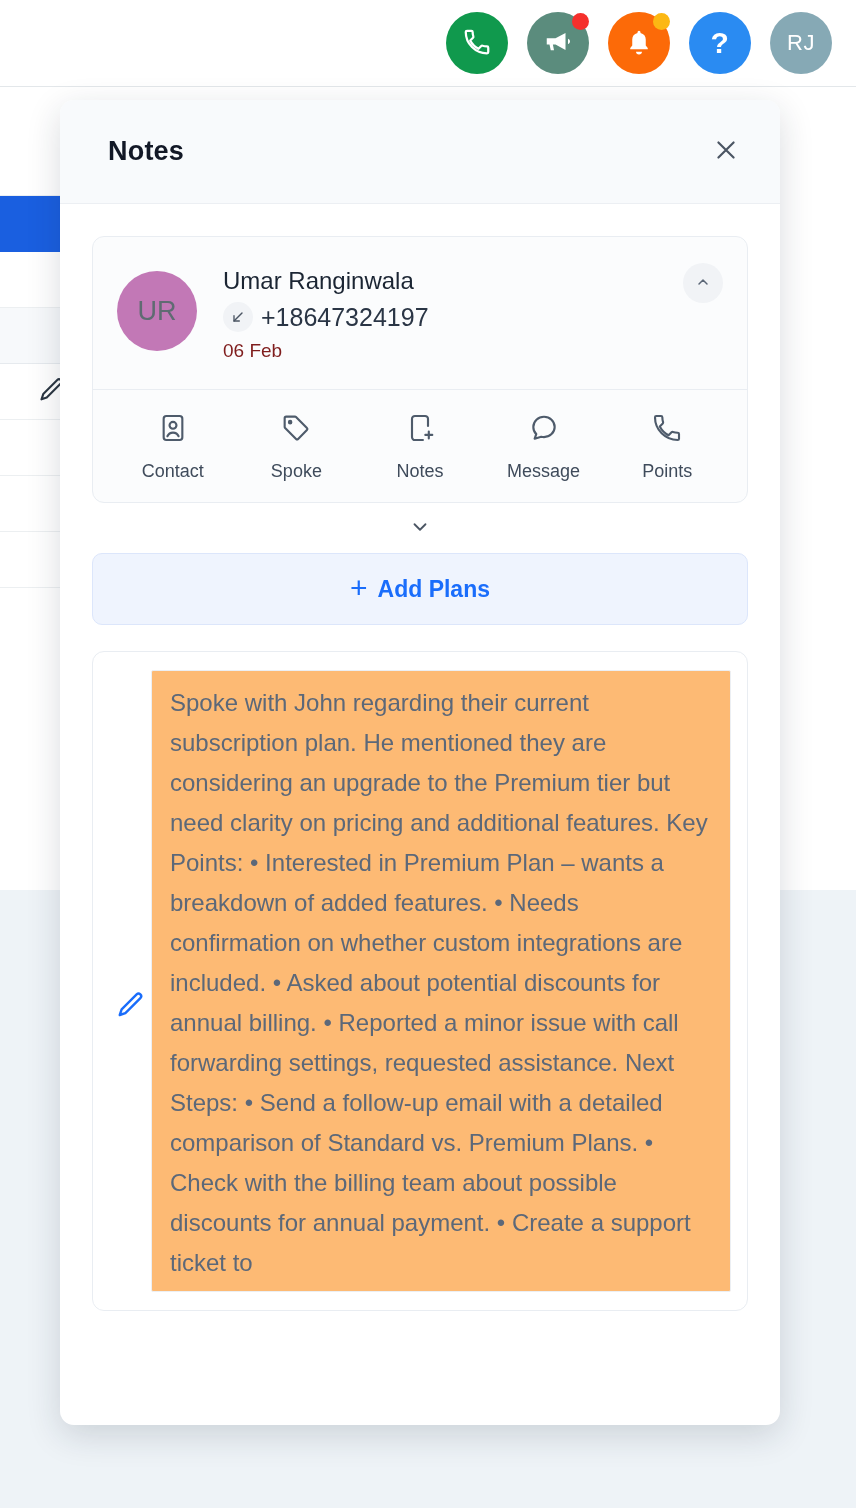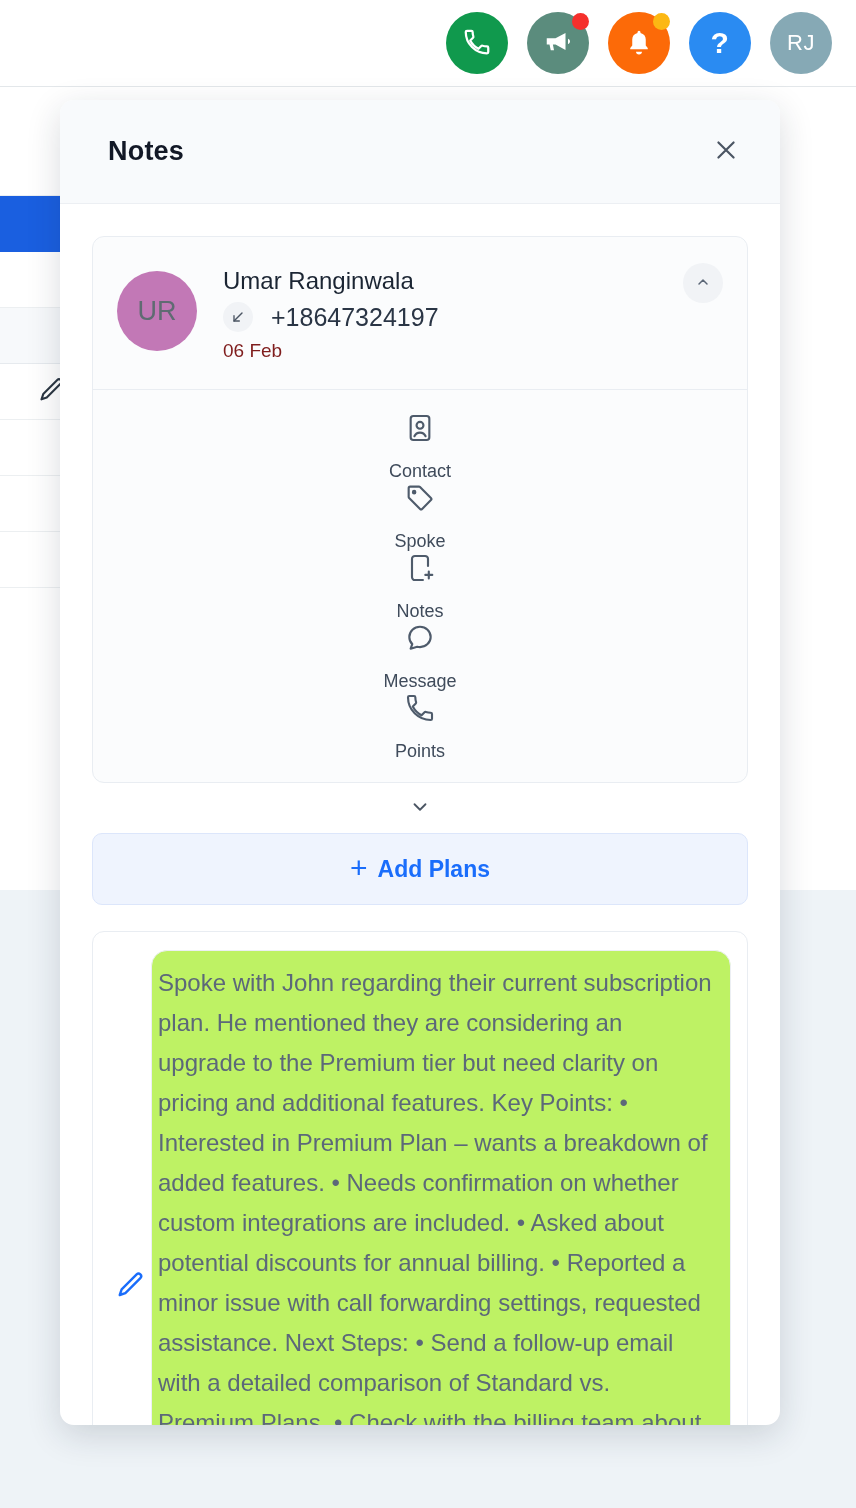--- a/index.html
+++ b/index.html
@@ -204,21 +204,21 @@
   #contact-name {
     font-size: 24px;
     font-weight: normal;
     color: #1b2533;
     line-height: 1.3;
   }
 
   #contact-phone-row {
     display: flex;
     align-items: center;
-    gap: 18px;
+    gap: 8px;
     margin-top: 6px;
   }
 
   #call-dir-badge {
     width: 30px;
     height: 30px;
     border-radius: 50%;
     background: #f1f3f6;
     display: flex;
     align-items: center;
@@ -251,21 +251,20 @@
     display: flex;
     align-items: center;
     justify-content: center;
     color: #5b6676;
   }
 
   #contact-actions {
     border-top: 1px solid #e9edf2;
     display: flex;
     padding: 22px 18px 20px 18px;
-    flex-direction: column;
   }
 
   .action-item {
     flex: 1 1 0;
     display: flex;
     flex-direction: column;
     align-items: center;
     gap: 14px;
     cursor: pointer;
     color: #4e5b6b;
@@ -340,24 +339,24 @@
     align-items: center;
     justify-content: center;
     color: #1a6dfb;
     margin-top: 320px;
     cursor: pointer;
   }
 
   #note-text-box {
     flex: 1 1 auto;
     align-self: stretch;
-    background: #bef264;
+    background: #fdba74;
     border: 1px solid #eceff3;
-    border-radius: 16px;
-    padding: 12px 18px 0 6px;
+    border-radius: 2px;
+    padding: 12px 18px 0 18px;
     overflow: hidden;
   }
 
   #note-text {
     font-size: 24px;
     line-height: 40px;
     color: #5c6879;
     word-wrap: break-word;
   }
 </style>

